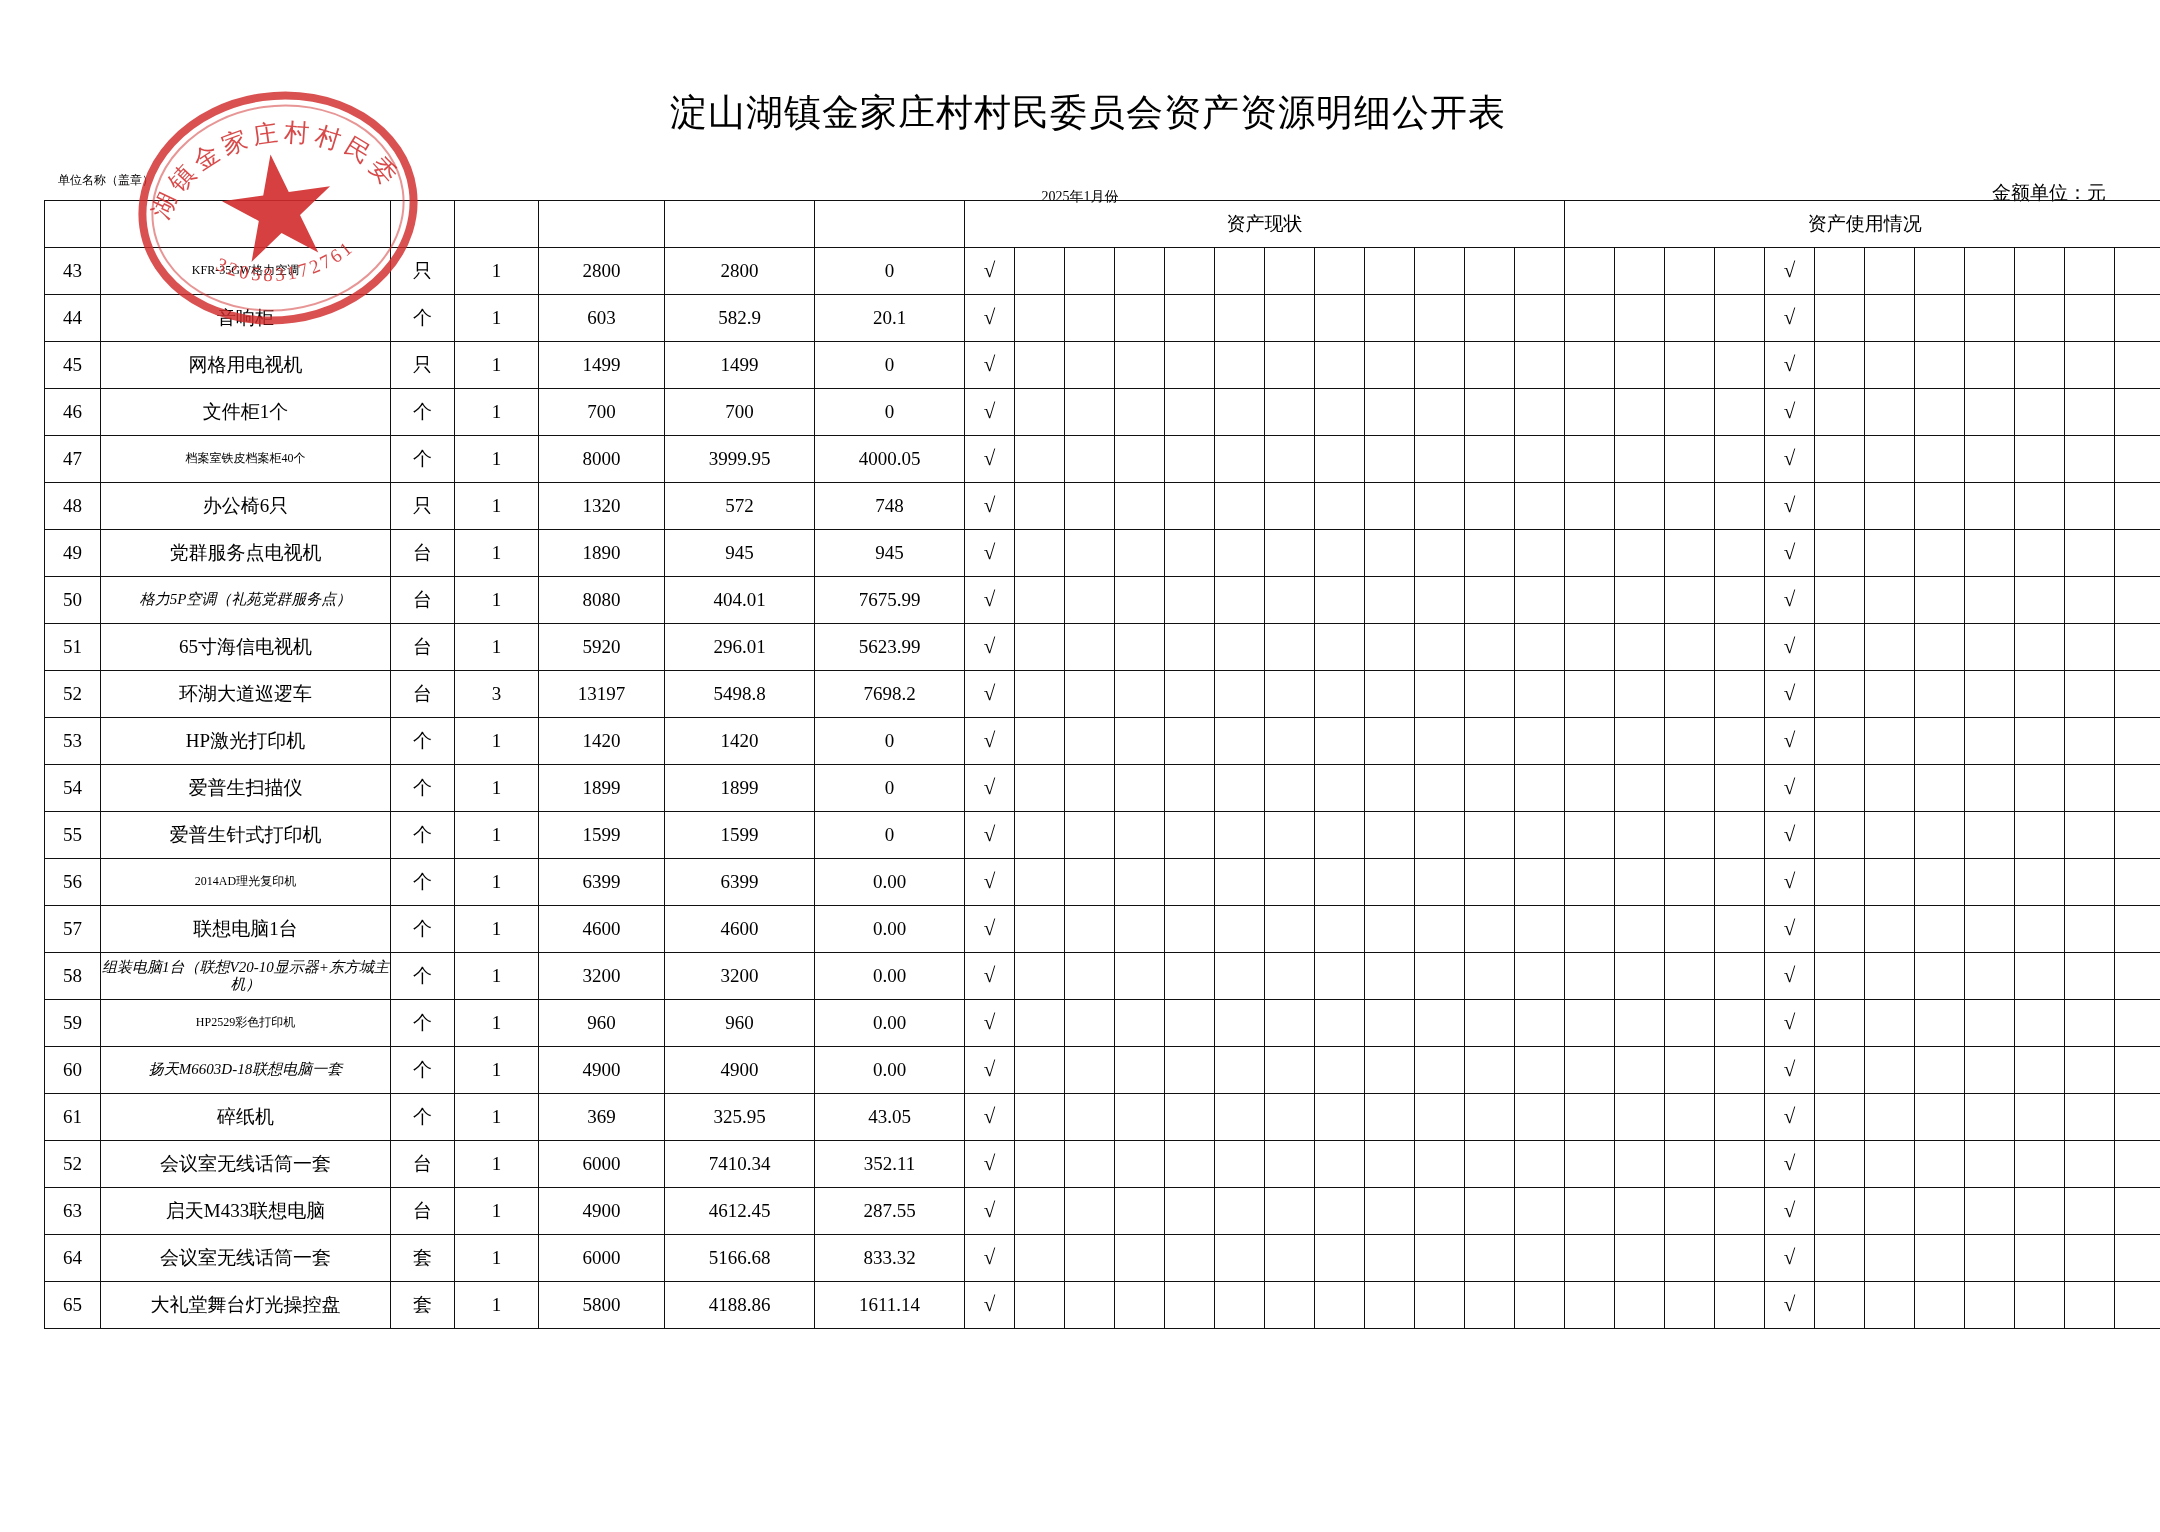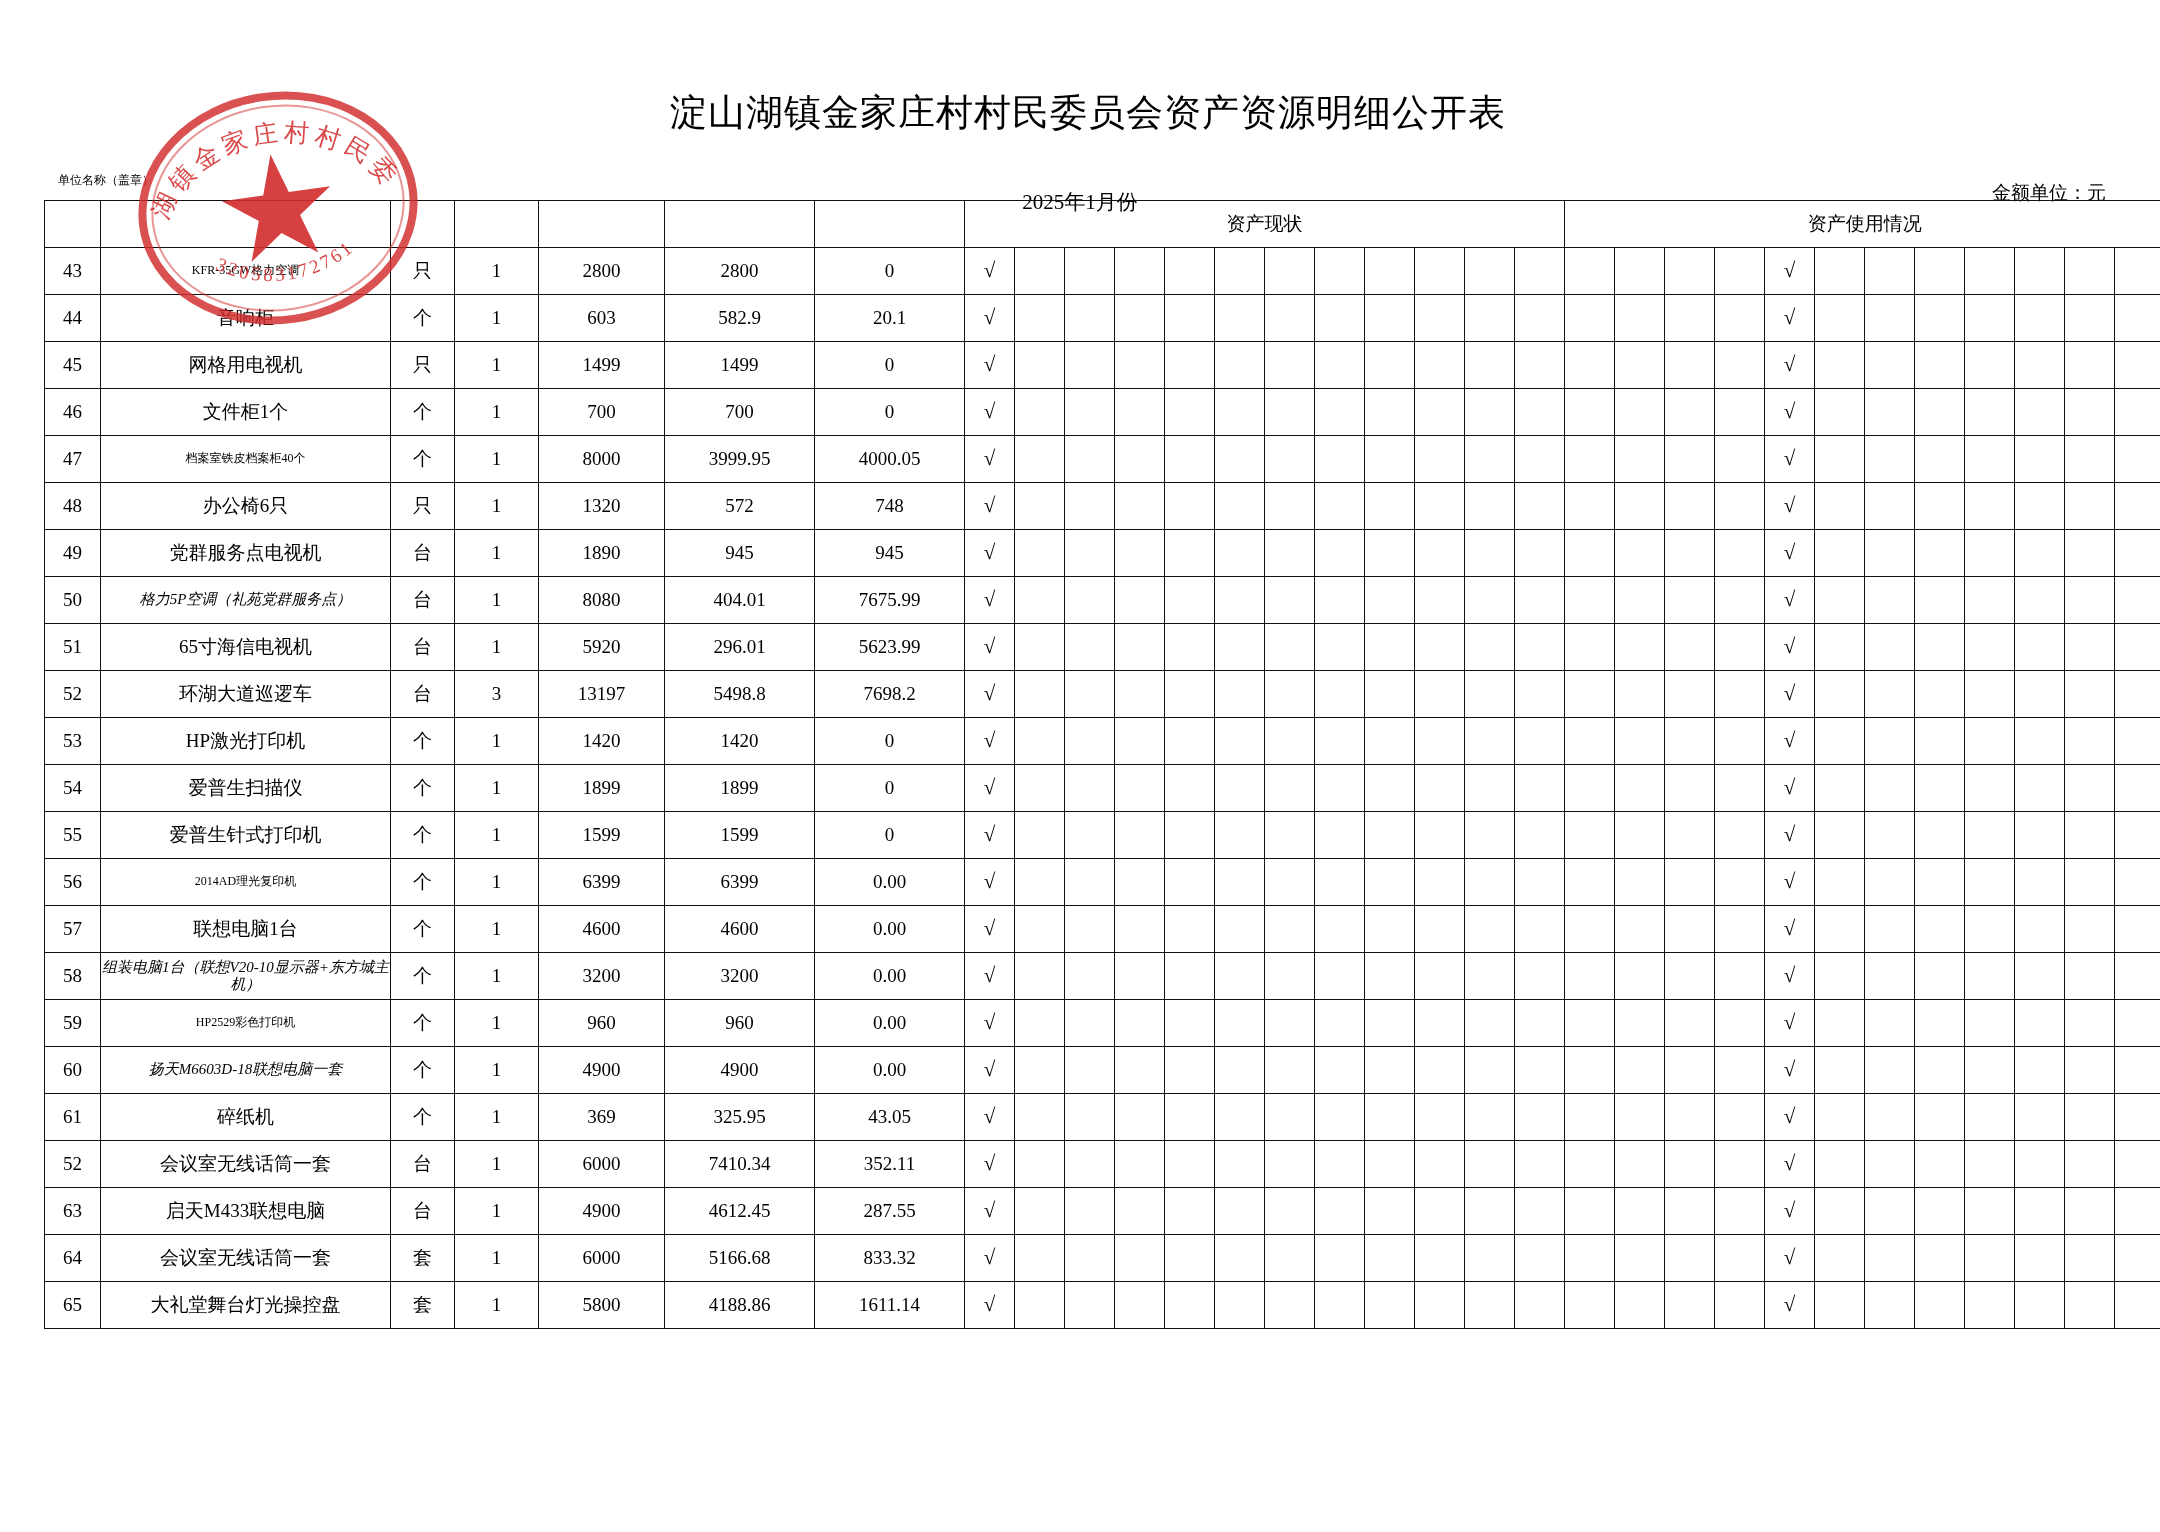--- a/index.html
+++ b/index.html
@@ -39,21 +39,21 @@
     top: 172px;
     left: 58px;
     font-size: 12px;
   }
   .meta-center {
     position: absolute;
     top: 188px;
     left: 0;
     width: 2160px;
     text-align: center;
-    font-size: 21px;
+    font-size: 14px;
   }
   .meta-right {
     position: absolute;
     top: 180px;
     right: 54px;
     font-size: 19px;
   }
 
   
   .table-wrap {

